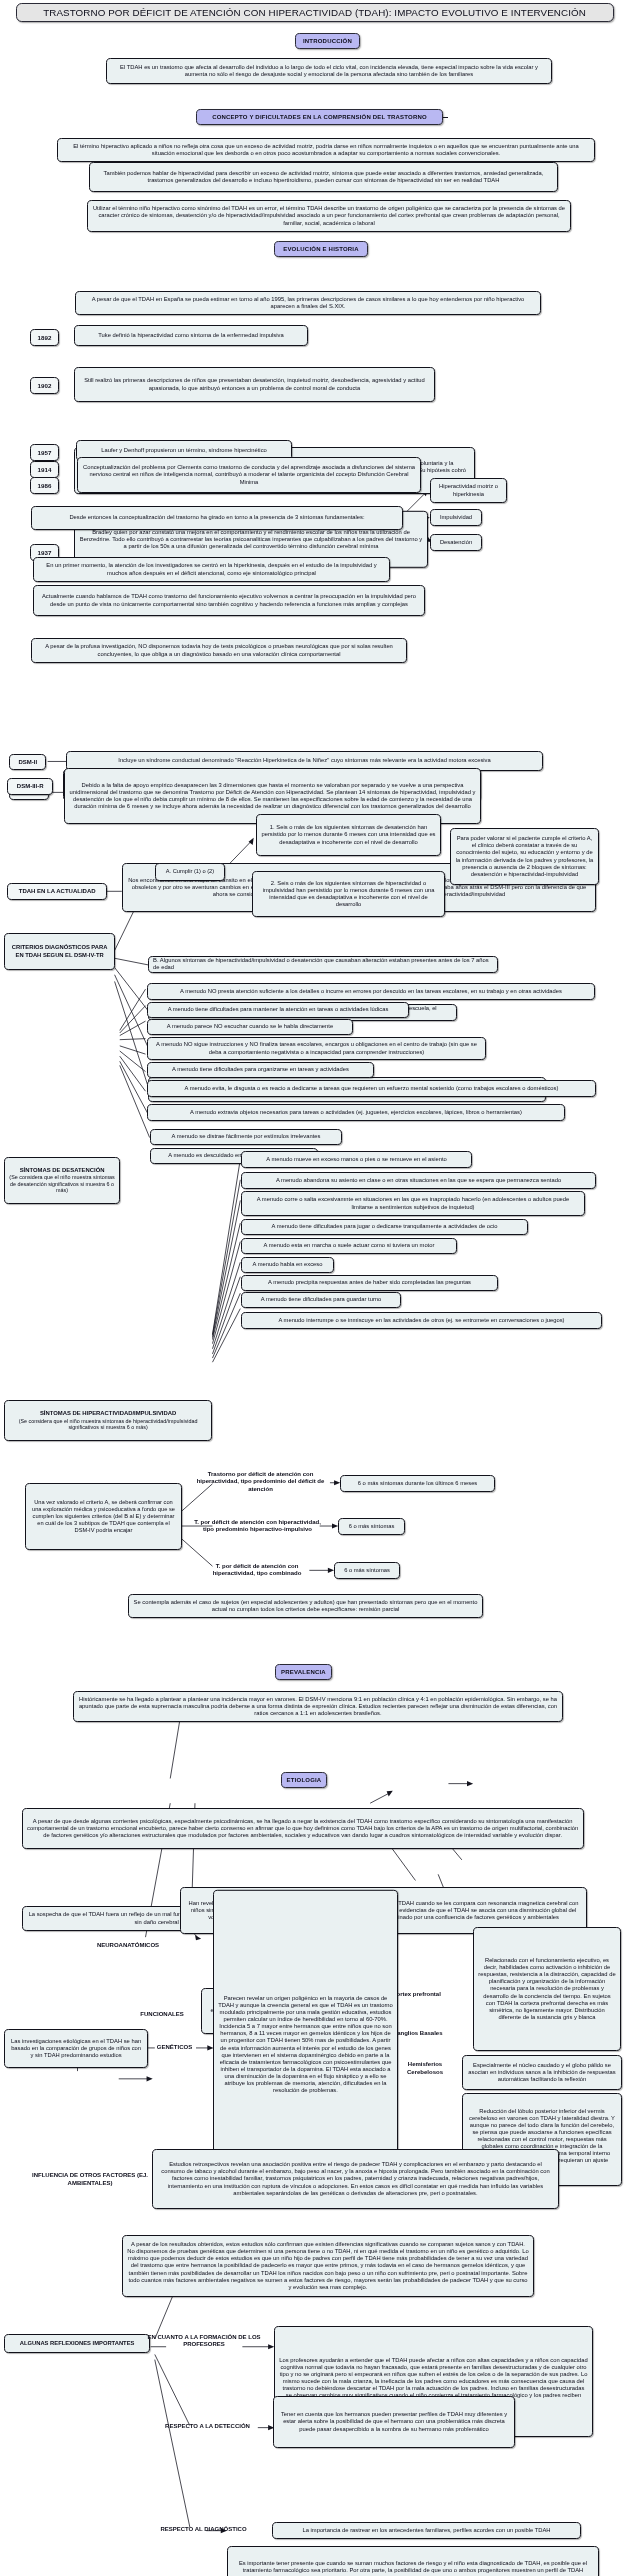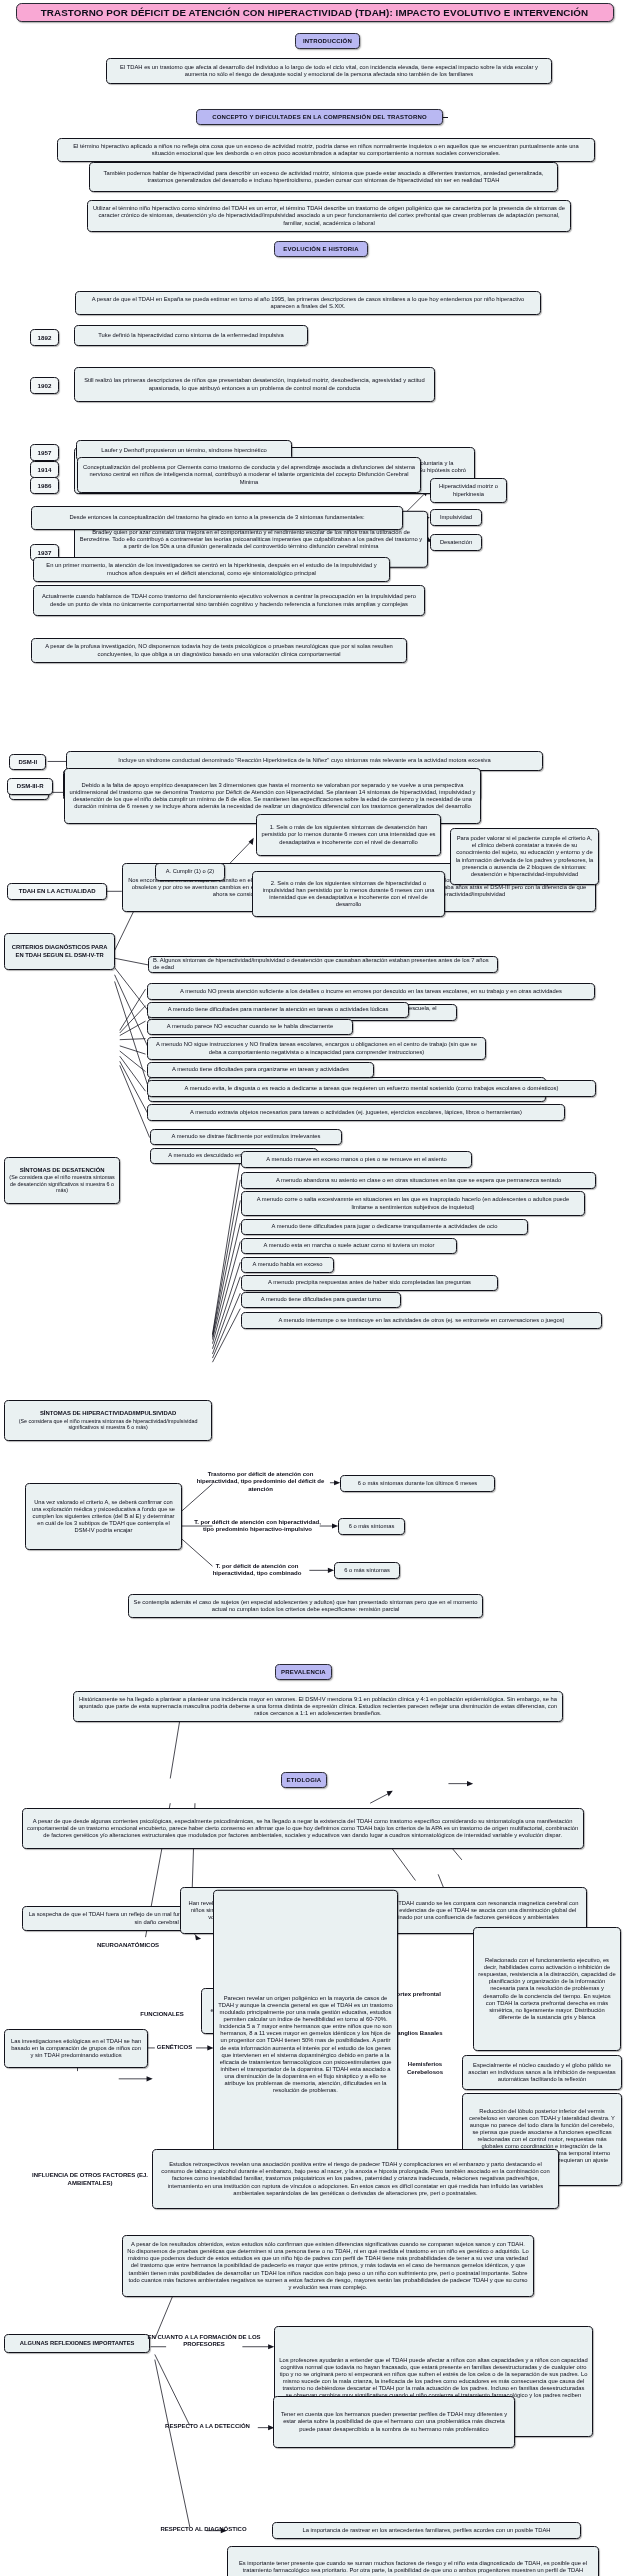--- a/index.html
+++ b/index.html
@@ -25,25 +25,25 @@
     padding:2.6px 4.1px;
     display:flex;
     align-items:center;
     justify-content:center;
     box-shadow:1px 1px 1px rgba(0,0,0,.30);
   }
   .box span{display:block;width:100%;}
   .title-banner{
     position:absolute;
     box-sizing:border-box;
-    background:#f9a8d4;
+    background:#e5e5e5;
     border:0.9px solid #2a2a36;
     border-radius:5.7px;
     display:flex;align-items:center;justify-content:center;
-    font-weight:bold;
+    font-weight:normal;
     letter-spacing:0.1px;
     box-shadow:1px 1px 1.5px rgba(0,0,0,.35);
   }
   .section-pill{
     position:absolute;
     box-sizing:border-box;
     background:#b9b8f2;
     border:0.9px solid #2a2a36;
     border-radius:4.6px;
     display:flex;align-items:center;justify-content:center;

